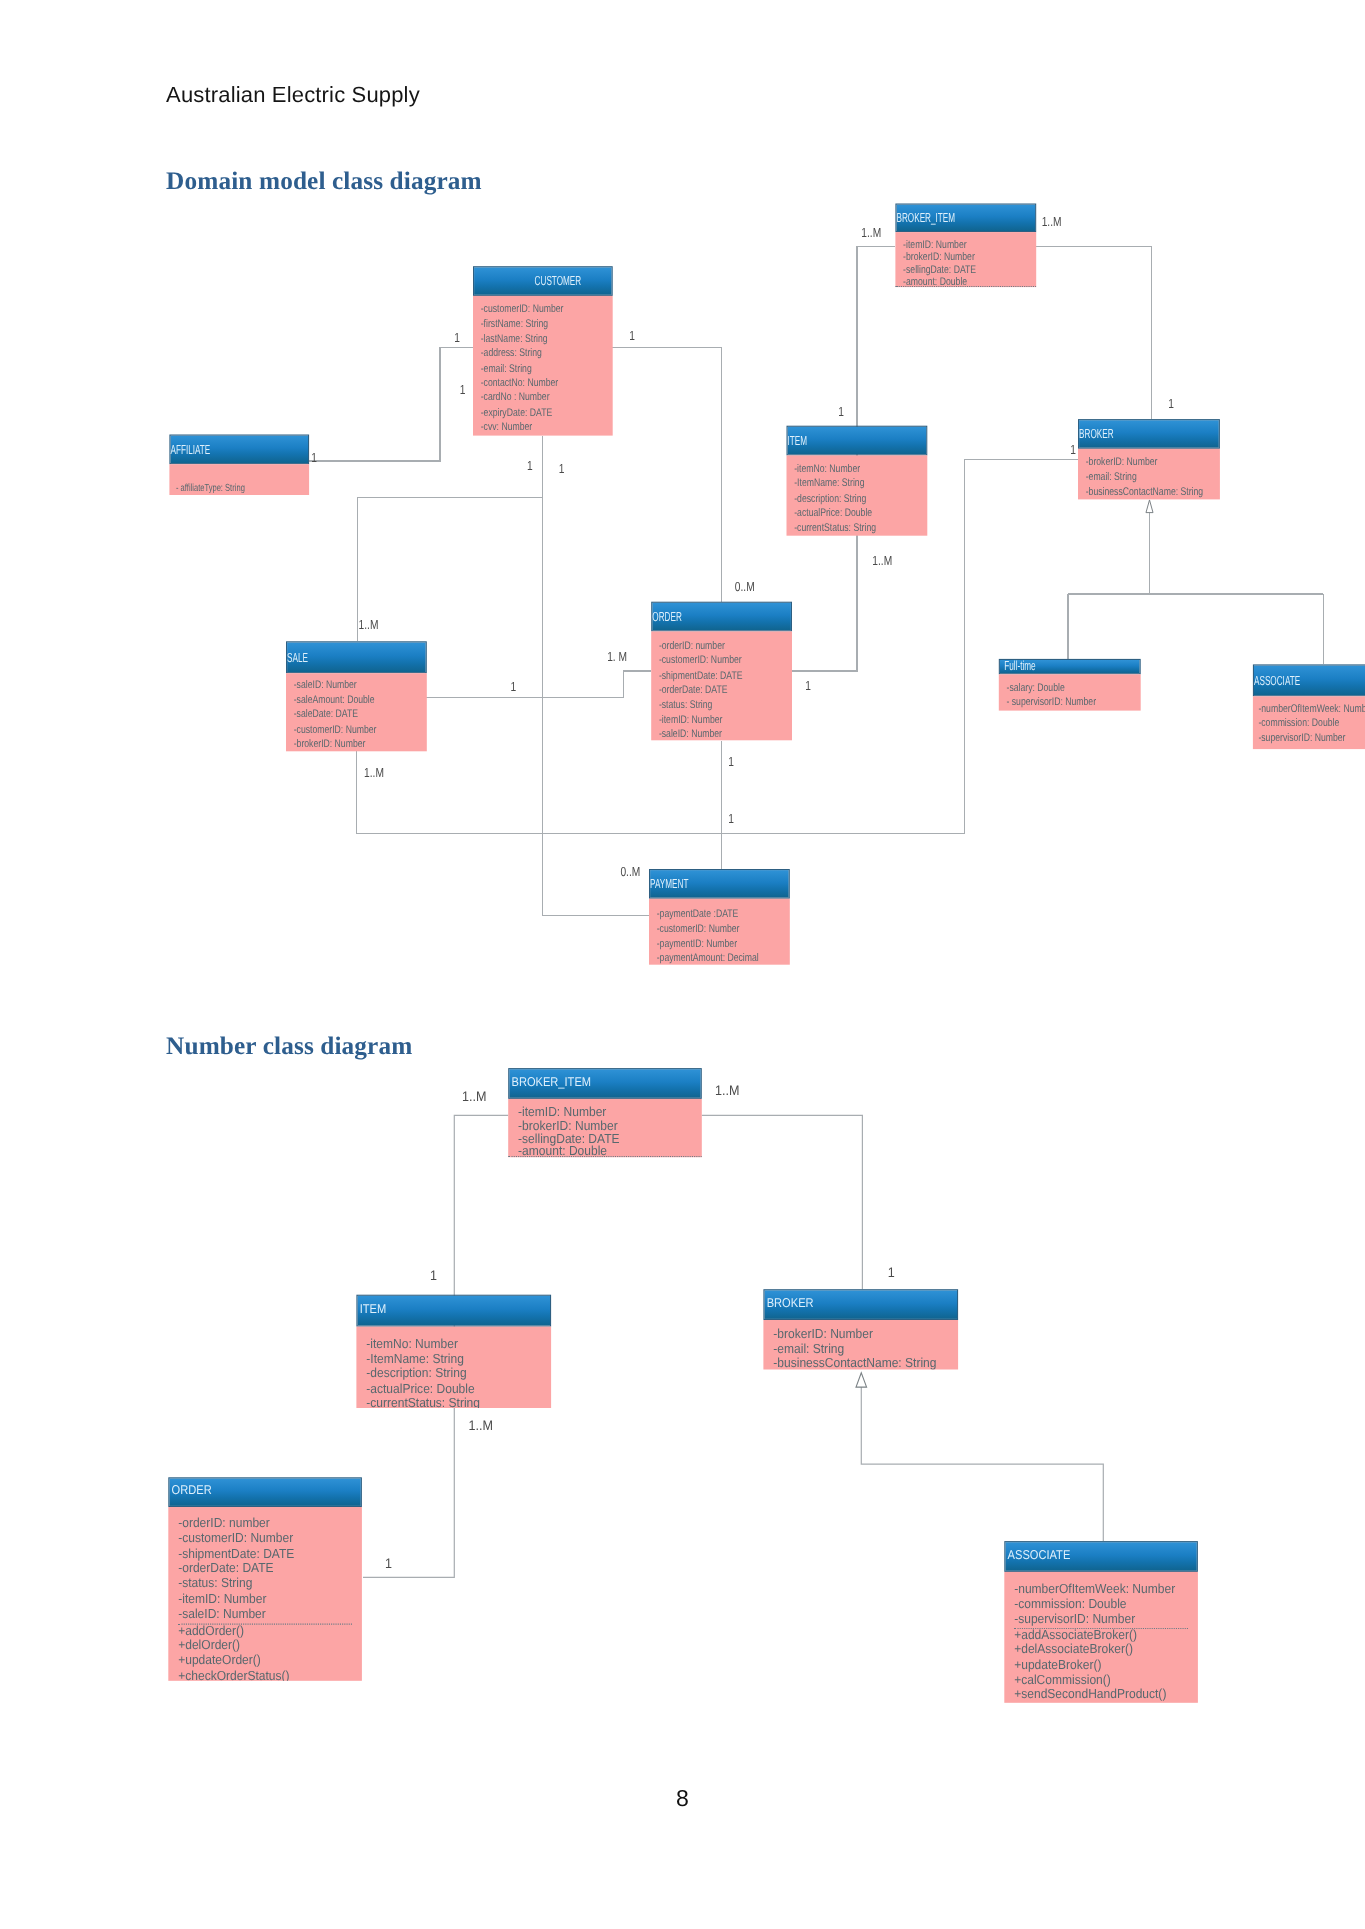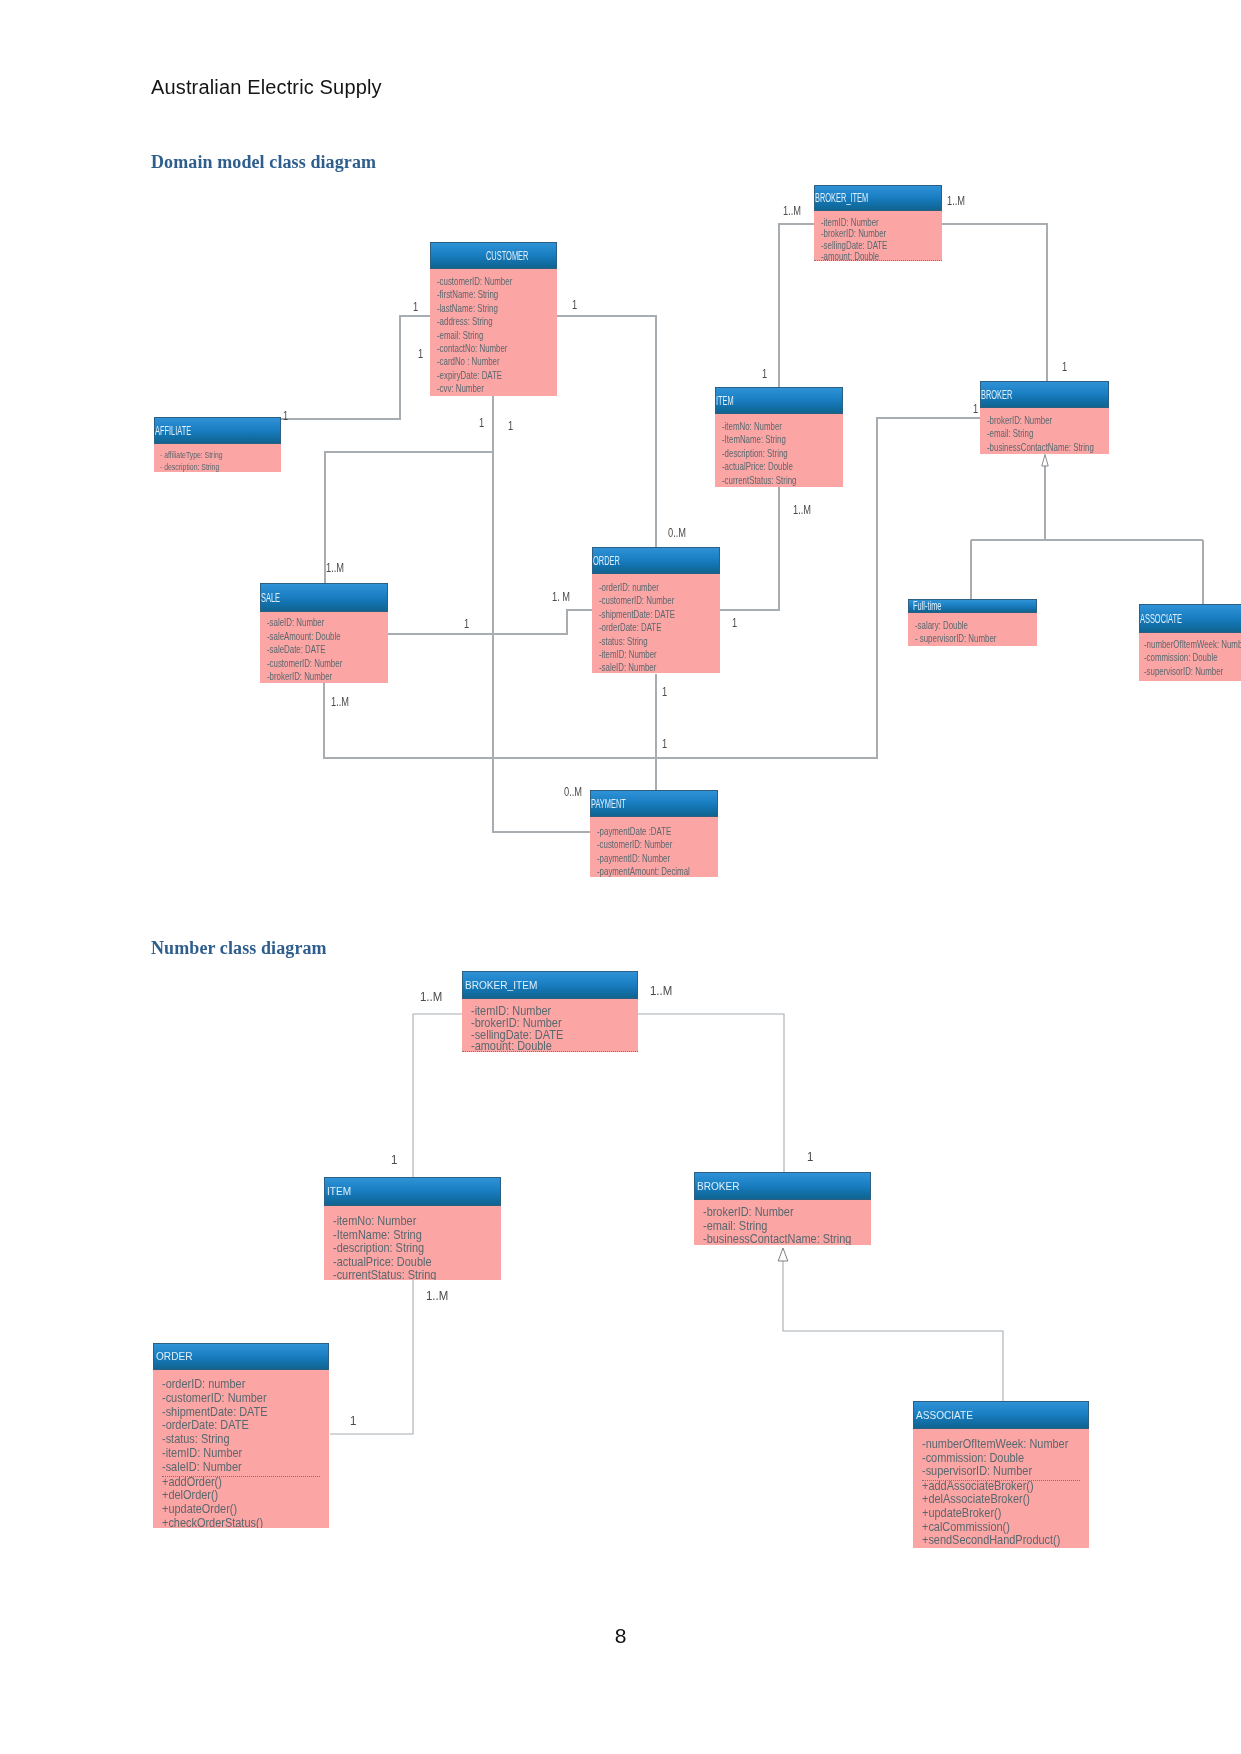--- a/index.html
+++ b/index.html
@@ -5,21 +5,21 @@
 <style>
   html,body{margin:0;padding:0;}
   *{-webkit-font-smoothing:antialiased;}
   body{width:1241px;height:1754px;background:#ffffff;
        font-family:"Liberation Sans",sans-serif;position:relative;overflow:hidden;}
   .page{position:absolute;left:0;top:0;width:1241px;height:1754px;background:#fff;}
 
   .hdr-text{position:absolute;left:151px;top:76px;font-size:20px;color:#151515;
             font-family:"Liberation Sans",sans-serif;letter-spacing:0.15px;white-space:nowrap;text-align:right;}
   .h1{position:absolute;font-family:"Liberation Serif",serif;font-weight:bold;
-      font-size:18px;color:#2e5e8e;letter-spacing:0.1px;white-space:nowrap;}
+      font-size:23px;color:#2e5e8e;letter-spacing:0.1px;white-space:nowrap;}
   .pagenum{position:absolute;left:0;width:1241px;text-align:center;font-size:21px;color:#111;}
 
   .diagram{position:absolute;}
   .diagram svg{position:absolute;left:0;top:0;overflow:visible;}
 
   .cls{position:absolute;box-sizing:border-box;}
   .cls-hd{box-sizing:border-box;
           background:linear-gradient(to bottom,#2f92d6 0%,#1b7fc4 45%,#1372ad 70%,#10648f 100%);
           border:1px solid #2d5f82;
           color:#dff0fb;display:flex;align-items:center;white-space:nowrap;}
@@ -92,24 +92,24 @@
         <span class="attr" data-name="class-attribute">-lastName: String</span>
         <span class="attr" data-name="class-attribute">-address: String</span>
         <span class="attr" data-name="class-attribute">-email: String</span>
         <span class="attr" data-name="class-attribute">-contactNo: Number</span>
         <span class="attr" data-name="class-attribute">-cardNo : Number</span>
         <span class="attr" data-name="class-attribute">-expiryDate: DATE</span>
         <span class="attr" data-name="class-attribute">-cvv: Number</span>
       </div>
     </div>
     <div class="cls" style="left:154px;top:395px;width:127px;" data-name="class-affiliate">
-      <div class="cls-hd" style="height:27px;padding-left:2px;font-size:11.9px;margin-top:22px;" data-name="class-header-affiliate">
+      <div class="cls-hd" style="height:27px;padding-left:2px;font-size:11.9px;" data-name="class-header-affiliate">
           <span data-name="class-title-affiliate">AFFILIATE</span>
         </div>
-      <div class="cls-body" style="height:28px;padding:6px 6px 0 6px;font-size:9.3px;line-height:11.5px;" data-name="class-body-affiliate">
+      <div class="cls-body" style="height:28px;padding:16px 6px 0 6px;font-size:9.3px;line-height:11.5px;" data-name="class-body-affiliate">
         <span class="attr" data-name="class-attribute">- affiliateType: String</span>
         <span class="attr" data-name="class-attribute">- description: String</span>
       </div>
     </div>
     <div class="cls" style="left:814px;top:185px;width:128px;" data-name="class-broker-item">
       <div class="cls-hd" style="height:26px;padding-left:2px;font-size:11.9px;" data-name="class-header-broker-item">
           <span data-name="class-title-broker-item">BROKER_ITEM</span>
         </div>
       <div class="cls-body" style="height:50px;padding:6px 7px 0 7px;font-size:10.1px;line-height:11.3px;" data-name="class-body-broker-item">
         <span class="attr" data-name="class-attribute">-itemID: Number</span>

